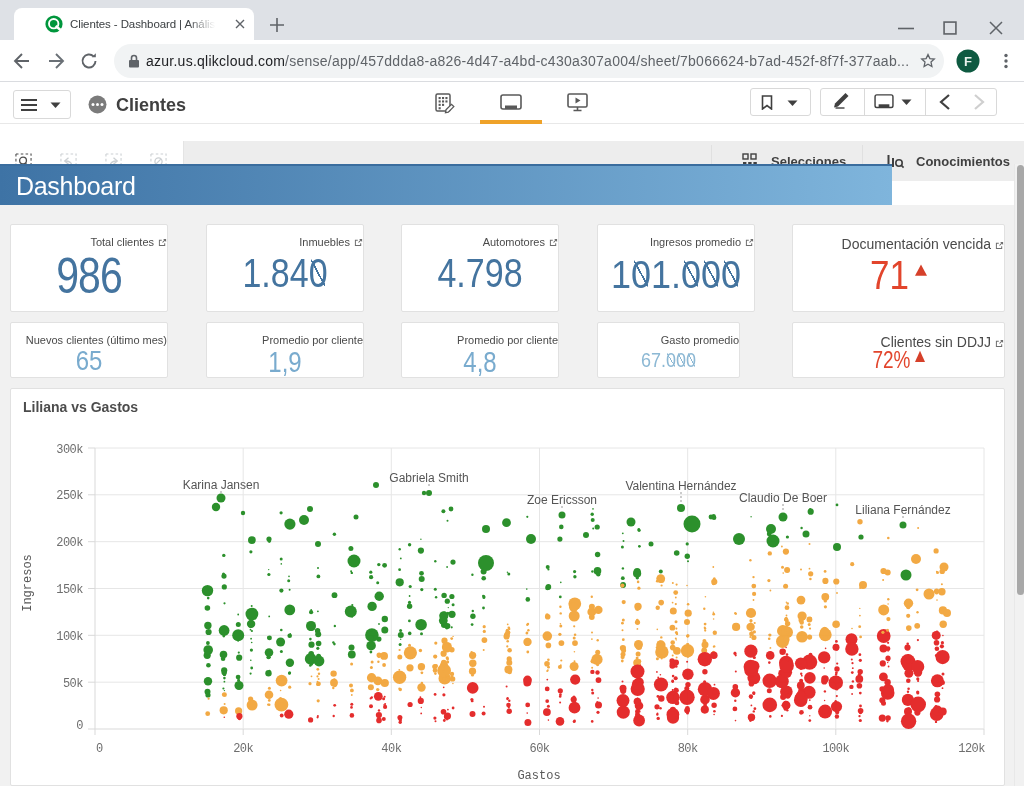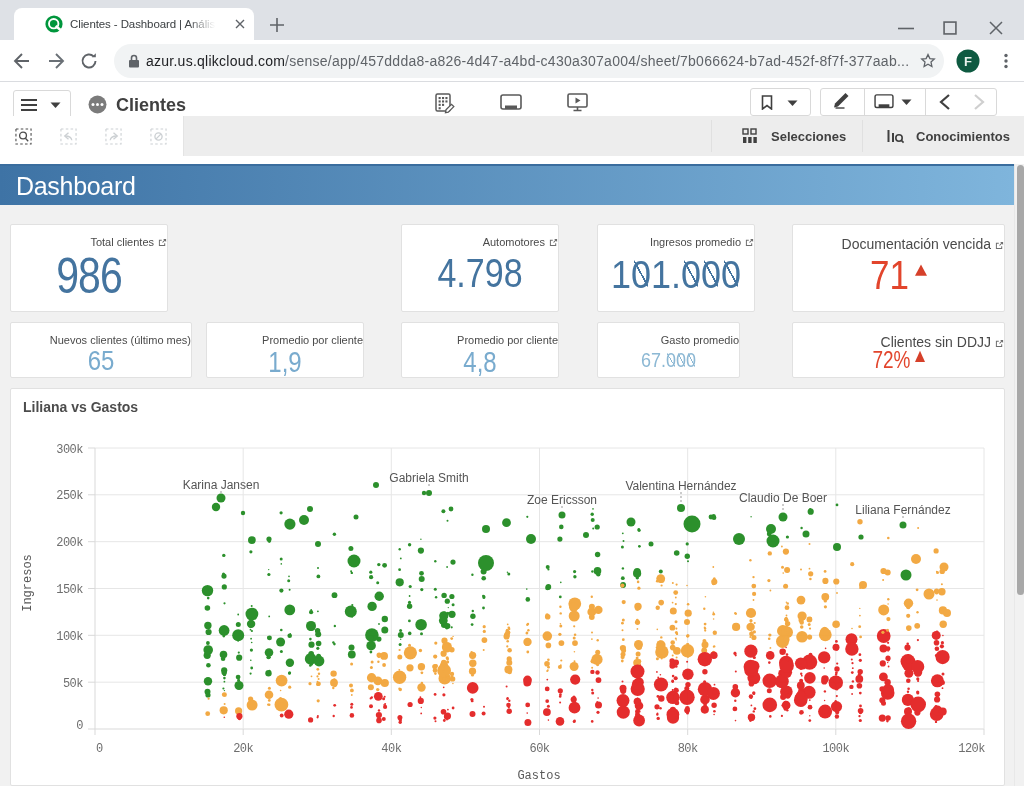--- a/index.html
+++ b/index.html
@@ -8,24 +8,24 @@
 #tab{position:absolute;left:14px;top:8px;width:240px;height:32px;background:#fff;border-radius:8px 8px 0 0}
 #tab .ttl{position:absolute;left:56px;top:9.5px;font-size:11.5px;color:#3c4043;white-space:nowrap;width:158px;overflow:hidden;letter-spacing:-0.1px}
 #tab .fade{position:absolute;right:24px;top:0;width:42px;height:32px;background:linear-gradient(to right,rgba(255,255,255,0),#fff 65%)}
 #navbar{position:absolute;left:0;top:40px;width:1024px;height:42px;background:#fff;border-bottom:1px solid #dadce0}
 #omni{position:absolute;left:114px;top:4px;width:830px;height:34px;border-radius:17px;background:#f1f3f4}
 #omni .url{position:absolute;left:32px;top:8.5px;font-size:14px;color:#202124;white-space:nowrap;letter-spacing:0.25px}
 #omni .url .pth{color:#5f6368}
 
 #qbar{position:absolute;left:0;top:82px;width:1024px;height:42px;background:#fff;border-bottom:1px solid #e8e8e8}
 .btn{position:absolute;border:1px solid #d9d9d9;border-radius:3px;background:#fff}
-#selbar{position:absolute;left:0;top:116px;width:1024px;height:40px;background:#ededed}
+#selbar{position:absolute;left:0;top:141px;width:1024px;height:40px;background:#ededed}
 #selbar .wseg{position:absolute;left:0;top:0;width:184px;height:40px;background:#fff;border-right:1px solid #e4e4e4}
 .selbtn{position:absolute;top:0;height:40px;font-size:13px;font-weight:bold;color:#404040;display:flex;align-items:center}
-#banner{position:absolute;left:0;top:164px;width:1014px;height:41px;background:linear-gradient(to right,#3e73a5,#7fb5dc);border-top:2px solid #3a6d9e}
+#banner{position:absolute;left:0;top:164px;width:892px;height:41px;background:linear-gradient(to right,#3e73a5,#7fb5dc);border-top:2px solid #3a6d9e}
 #banner span{position:absolute;left:16px;top:6px;font-size:25px;color:#fff;letter-spacing:-0.3px}
 #content{position:absolute;left:0;top:205px;width:1014px;height:581px;background:#f1f1f1}
 .card{position:absolute;background:#fff;border:1px solid #e1e1e1;border-radius:2px}
 .ktitle{position:absolute;left:0;right:0;top:11px;text-align:right;color:#4a4a4a;white-space:nowrap}
 .ktitle .ext{margin-left:4px;vertical-align:-0.5px}
 .kval{position:absolute;left:0;right:0;text-align:center;transform-origin:center top;white-space:nowrap}
 .z{position:relative;display:inline-block}
 .z::after{content:"";position:absolute;left:15%;right:15%;top:20%;bottom:23%;background:linear-gradient(to top right,transparent 46.5%,currentColor 46.5%,currentColor 53.5%,transparent 53.5%)}
 .warn{display:inline-block;width:0;height:0;border-left:6.3px solid transparent;border-right:6.3px solid transparent;border-bottom:10.5px solid #d6402a;margin-left:6px;vertical-align:12px}
 .warn2{display:inline-block;width:0;height:0;border-left:5px solid transparent;border-right:5px solid transparent;border-bottom:9px solid #d6402a;margin-left:4px;vertical-align:5px}
@@ -230,20 +230,27 @@
   </div>
 <div id="content">
  <div id="r1">
       <div class="card" style="left:0px;top:0;width:158px;height:88px">
 <div class="ktitle" style="font-size:11px">Total clientes<svg class="ext" width="9" height="9" viewBox="0 0 10 10">
             <path d="M1 2h3.2v1.1H2.1v4.8h4.8V5.8H8V9H1z" fill="#6e6e6e"></path>
             <path d="M5.6 1H9v3.4L7.7 3.1 5.4 5.4l-.8-.8 2.3-2.3z" fill="#6e6e6e"></path>
           </svg></div>
 <div class="kval" style="font-size:41px;transform:scaleY(1.22);color:#44749f;top:23px;letter-spacing:-1px">986</div>
 </div>
+      <div class="card" style="left:196px;top:0;width:158px;height:88px">
+<div class="ktitle" style="font-size:11px">Inmuebles<svg class="ext" width="9" height="9" viewBox="0 0 10 10">
+            <path d="M1 2h3.2v1.1H2.1v4.8h4.8V5.8H8V9H1z" fill="#6e6e6e"></path>
+            <path d="M5.6 1H9v3.4L7.7 3.1 5.4 5.4l-.8-.8 2.3-2.3z" fill="#6e6e6e"></path>
+          </svg></div>
+<div class="kval" style="font-size:34px;transform:scaleY(1.2);color:#44749f;top:25px;letter-spacing:0px">1.84<span class="z">0</span></div>
+</div>
       <div class="card" style="left:391px;top:0;width:158px;height:88px">
 <div class="ktitle" style="font-size:11px">Automotores<svg class="ext" width="9" height="9" viewBox="0 0 10 10">
             <path d="M1 2h3.2v1.1H2.1v4.8h4.8V5.8H8V9H1z" fill="#6e6e6e"></path>
             <path d="M5.6 1H9v3.4L7.7 3.1 5.4 5.4l-.8-.8 2.3-2.3z" fill="#6e6e6e"></path>
           </svg></div>
 <div class="kval" style="font-size:34px;transform:scaleY(1.2);color:#44749f;top:25px;letter-spacing:0px">4.798</div>
 </div>
       <div class="card" style="left:587px;top:0;width:158px;height:88px">
 <div class="ktitle" style="font-size:11px">Ingresos promedio<svg class="ext" width="9" height="9" viewBox="0 0 10 10">
             <path d="M1 2h3.2v1.1H2.1v4.8h4.8V5.8H8V9H1z" fill="#6e6e6e"></path>
@@ -253,21 +260,21 @@
 </div>
       <div class="card" style="left:782px;top:0;width:213px;height:88px">
 <div class="ktitle" style="font-size:14px">Documentación vencida<svg class="ext" width="9" height="9" viewBox="0 0 10 10">
             <path d="M1 2h3.2v1.1H2.1v4.8h4.8V5.8H8V9H1z" fill="#6e6e6e"></path>
             <path d="M5.6 1H9v3.4L7.7 3.1 5.4 5.4l-.8-.8 2.3-2.3z" fill="#6e6e6e"></path>
           </svg></div>
 <div class="kval" style="font-size:35px;transform:scaleY(1.14);color:#e2452c;top:28px;letter-spacing:0px">71<span class="warn"></span></div>
 </div>
     </div>
  <div id="r2">
-      <div class="card" style="left:0px;top:0;width:182px;height:56px">
+      <div class="card" style="left:0px;top:0;width:158px;height:56px">
 <div class="ktitle" style="font-size:11px">Nuevos clientes (último mes)</div>
 <div class="kval" style="font-size:24px;transform:scaleY(1.12);color:#79abce;top:22px;letter-spacing:0px">65</div>
 </div>
       <div class="card" style="left:196px;top:0;width:158px;height:56px">
 <div class="ktitle" style="font-size:11px">Promedio por cliente</div>
 <div class="kval" style="font-size:24px;transform:scaleY(1.24);color:#79abce;top:22px;letter-spacing:0px">1,9</div>
 </div>
       <div class="card" style="left:391px;top:0;width:158px;height:56px">
 <div class="ktitle" style="font-size:11px">Promedio por cliente</div>
 <div class="kval" style="font-size:24px;transform:scaleY(1.24);color:#79abce;top:22px;letter-spacing:0px">4,8</div>

